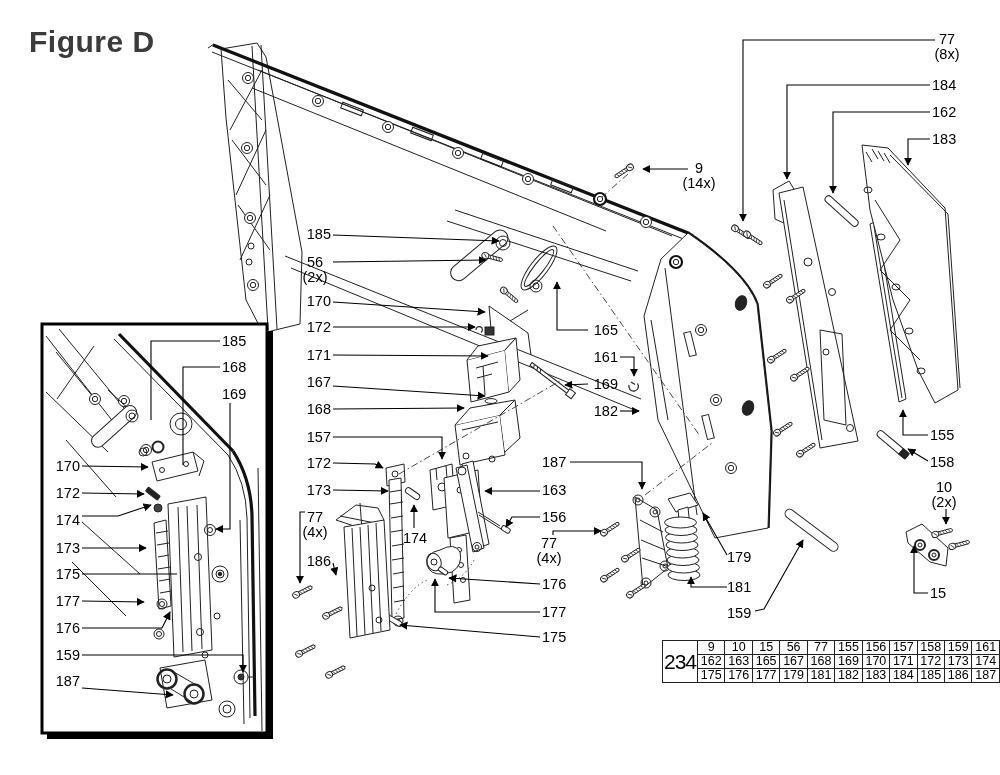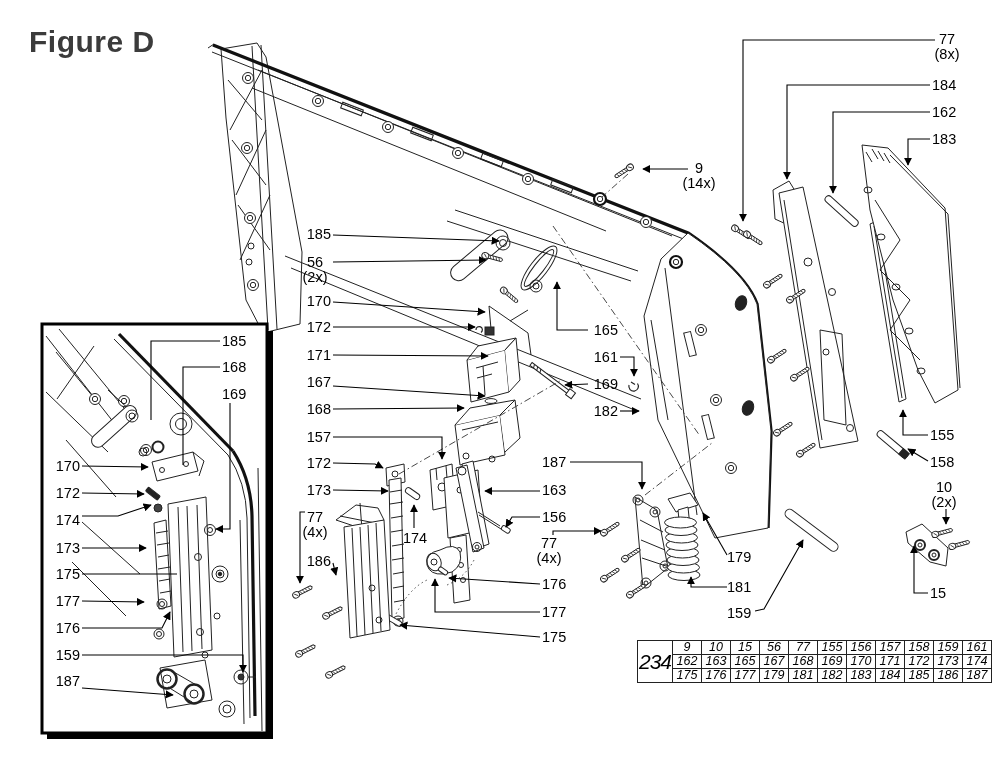--- a/index.html
+++ b/index.html
@@ -5,22 +5,22 @@
   html,body{margin:0;padding:0;background:#fff;}
   .page{position:relative;width:1000px;height:775px;background:#fff;overflow:hidden;
         font-family:"Liberation Sans",sans-serif;color:#000;}
   .title{position:absolute;left:29px;top:25px;font-size:30px;font-weight:bold;
          color:#3b3b3b;letter-spacing:.5px;}
   svg{position:absolute;left:0;top:0;}
   .lbl{position:absolute;font-size:14.5px;line-height:15px;white-space:nowrap;}
   .lbl.r{text-align:right;}
   .lbl.c{text-align:center;}
   .qty{display:block;}
-  .ptable{position:absolute;left:637px;top:640px;border-collapse:collapse;
-          table-layout:fixed;font-style:italic;}
+  .ptable{position:absolute;left:662px;top:640px;border-collapse:collapse;
+          table-layout:fixed;}
   .ptable td{border:1px solid #222;font-size:12.5px;text-align:center;
              padding:0 1px;height:13px;line-height:13px;width:26px;}
   .ptable td.fig{font-size:21px;width:30px;letter-spacing:-1px;}
 </style>
 </head>
 <body>
 
 <div class="page">
 
   <div class="title">Figure D</div>

